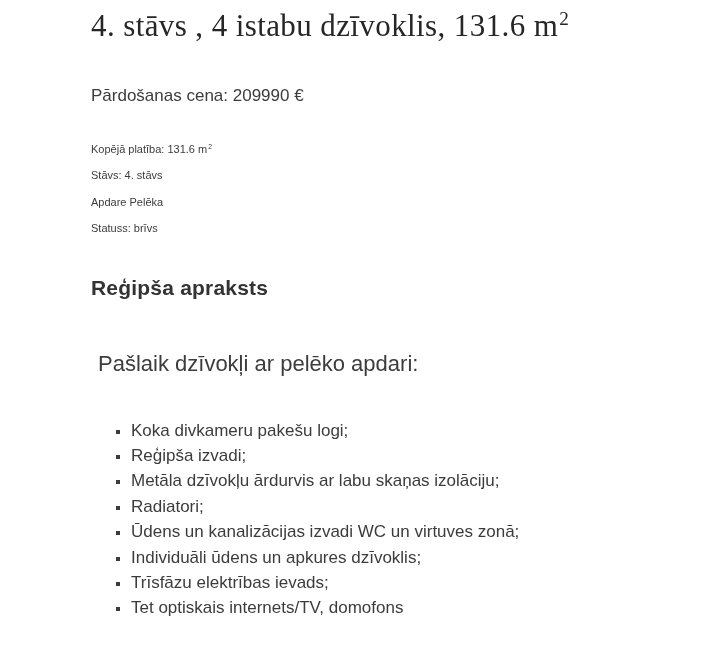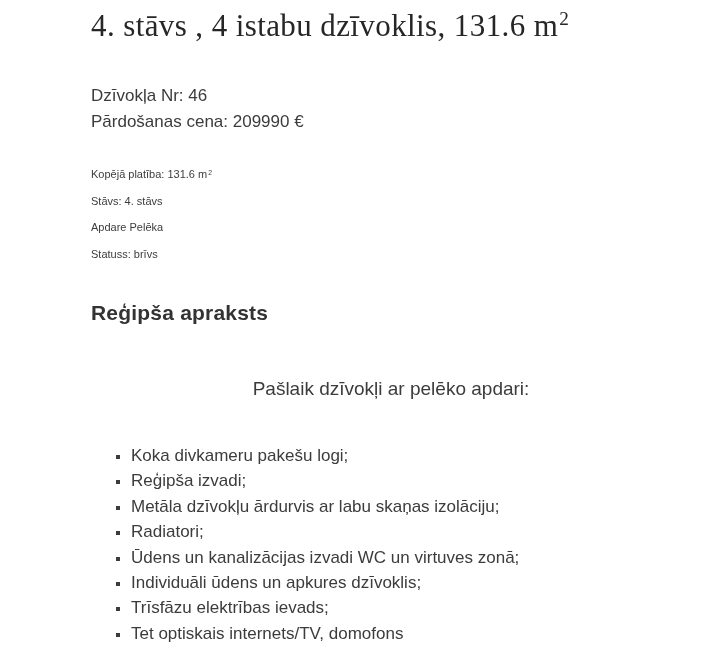--- a/index.html
+++ b/index.html
@@ -55,23 +55,22 @@
   .section-heading {
     margin: 33px 0 0 0;
     font-size: 21px;
     font-weight: 700;
     line-height: 24px;
     color: #333333;
     letter-spacing: 0.2px;
   }
   .intro {
     margin: 51px 0 0 7px;
-    font-size: 19px;
+    font-size: 22px;
     line-height: 25px;
-    text-align: center;
   }
   .features {
     margin: 42px 0 0 0;
     padding: 0 0 0 40px;
     list-style-type: square;
     font-size: 17px;
     line-height: 25.4px;
   }
   .features li {
     padding-left: 0px;
@@ -83,21 +82,20 @@
 </style>
 </head>
 <body>
 
 <div class="page">
 
   <h1 class="title"><span>4. stāvs , 4 istabu dzīvoklis, 131.6 m</span><span class="sup">2</span></h1>
 
   <div class="details-primary">
 
-      <div class="detail-line">Dzīvokļa Nr: 46</div>
 
       <div class="detail-line">Pārdošanas cena: 209990 €</div>
     </div>
 
   <div class="details-secondary">
 
       <div class="detail-line"><span>Kopējā platība: 131.6 m</span><span class="sup">2</span></div>
 
       <div class="detail-line"><span>Stāvs: 4. stāvs</span><span class="sup"></span></div>
 

